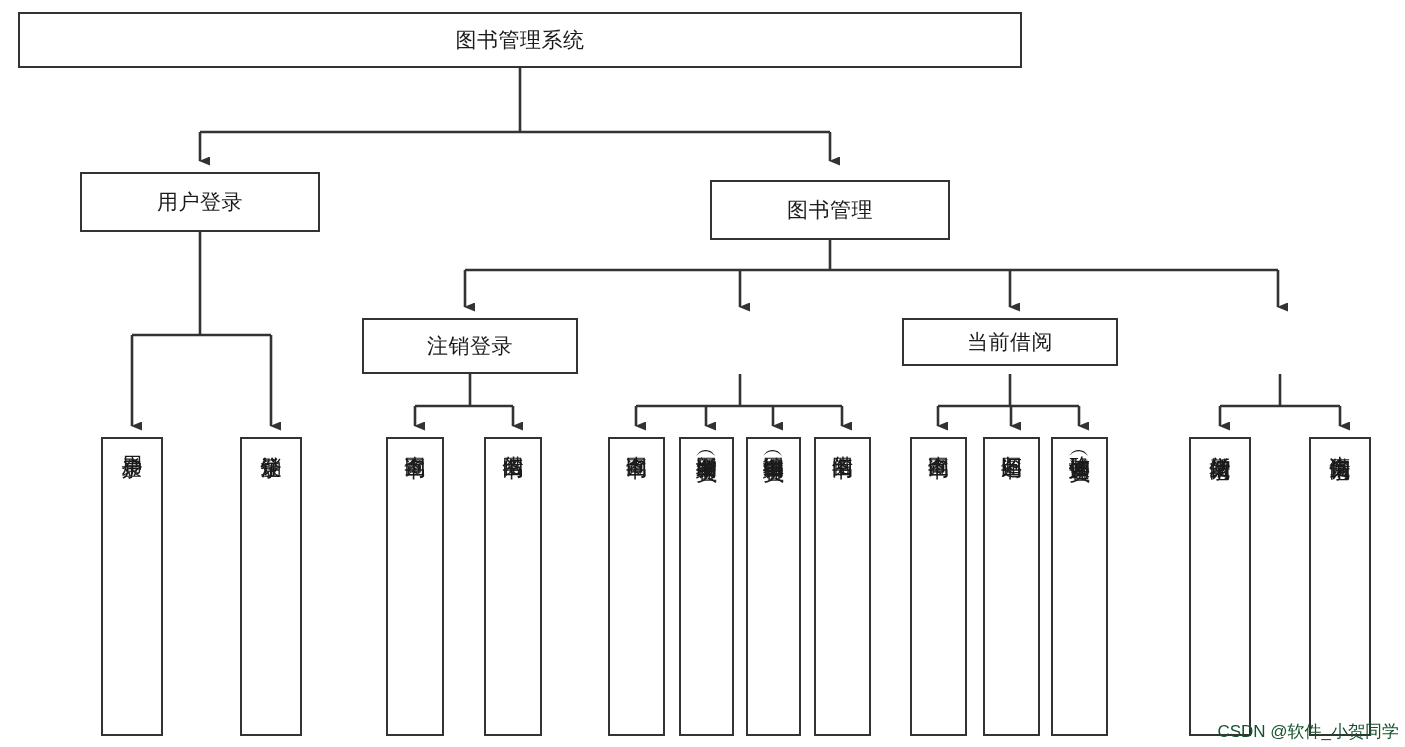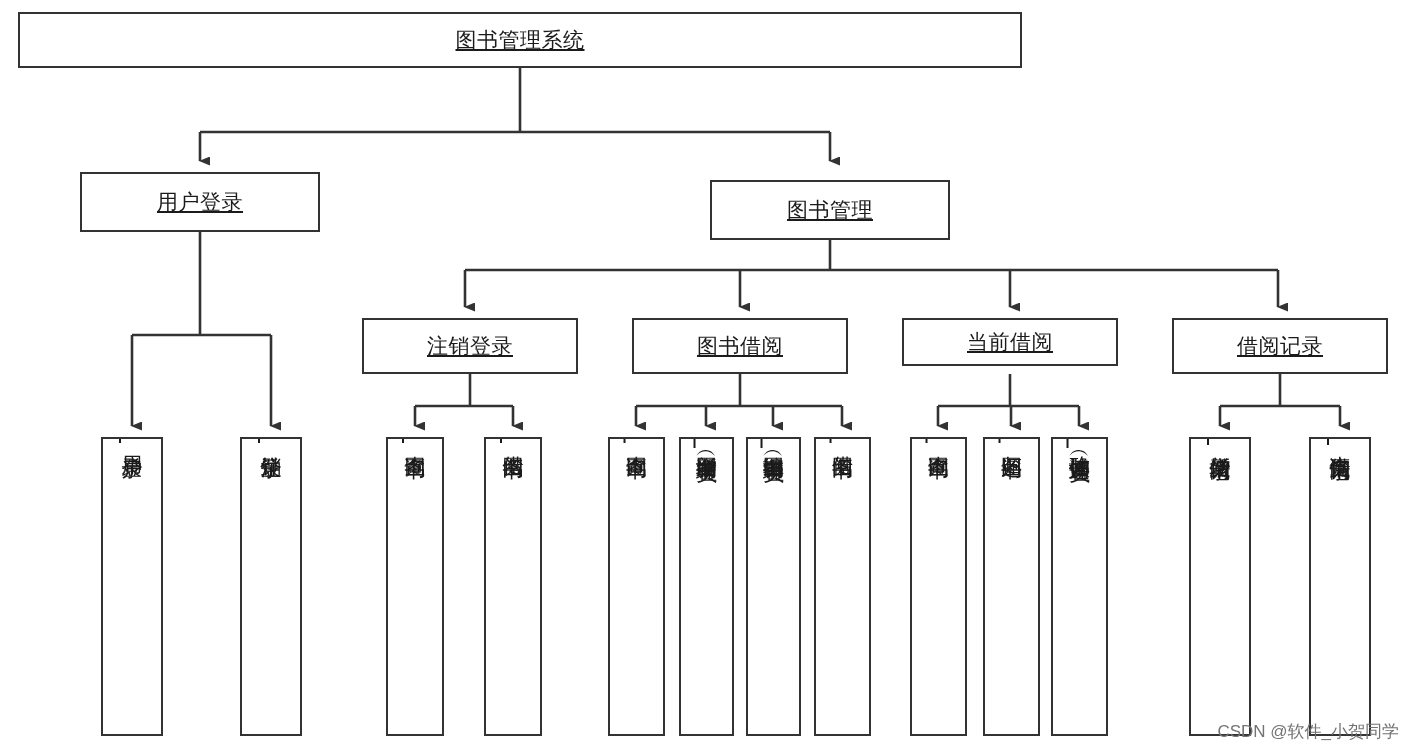--- a/index.html
+++ b/index.html
@@ -34,21 +34,20 @@
     display: flex;
     align-items: center;
     justify-content: center;
     color: #1b1b1b;
   }
   .node .node-label {
     display: block;
     text-align: right;
     line-height: 1.18;
     white-space: nowrap;
-    text-decoration: underline;
   }
   
   .node.horiz .node-label {
     font-size: 21px;
     letter-spacing: 0.5px;
   }
   
   .node.vert {
     align-items: flex-start;
     justify-content: center;
@@ -60,21 +59,21 @@
     font-size: 21px;
     line-height: 1.05;
     letter-spacing: 1px;
     white-space: nowrap;
   }
   #watermark {
     position: absolute;
     right: 6px;
     bottom: 4px;
     font-size: 17px;
-    color: #737373;
+    color: #14532d;
     white-space: nowrap;
     user-select: none;
   }
 </style>
 </head>
 <body>
 
 <div id="diagram-root">
 
   <svg id="edge-layer" viewBox="0 0 1405 747" width="1405" height="747" xmlns="http://www.w3.org/2000/svg">
@@ -127,28 +126,22 @@
   <div class="node horiz" style="left: 80px; top: 172px; width: 240px; height: 60px;">
     <span class="node-label">用户登录</span>
   </div>
   <div class="node horiz" style="left: 710px; top: 172px; width: 240px; height: 60px; margin-top: 8px;">
     <span class="node-label">图书管理</span>
   </div>
 
   <div class="node horiz" style="left: 362px; top: 318px; width: 216px; height: 56px;">
     <span class="node-label">注销登录</span>
   </div>
-  <div class="node horiz" style="left: 632px; top: 318px; width: 216px; height: 56px;">
-    <span class="node-label">图书借阅</span>
-  </div>
   <div class="node horiz" style="left: 902px; top: 318px; width: 216px; height: 48px;">
     <span class="node-label">当前借阅</span>
-  </div>
-  <div class="node horiz" style="left: 1172px; top: 318px; width: 216px; height: 56px;">
-    <span class="node-label">借阅记录</span>
   </div>
 
   <div class="node vert" style="left: 101px; top: 437px; width: 62px; height: 299px;">
     <span class="node-label">用户登录</span>
   </div>
   <div class="node vert" style="left: 240px; top: 437px; width: 62px; height: 299px;">
     <span class="node-label">注销登录</span>
   </div>
   <div class="node vert" style="left: 386px; top: 437px; width: 58px; height: 299px;">
     <span class="node-label">查询图书</span>

